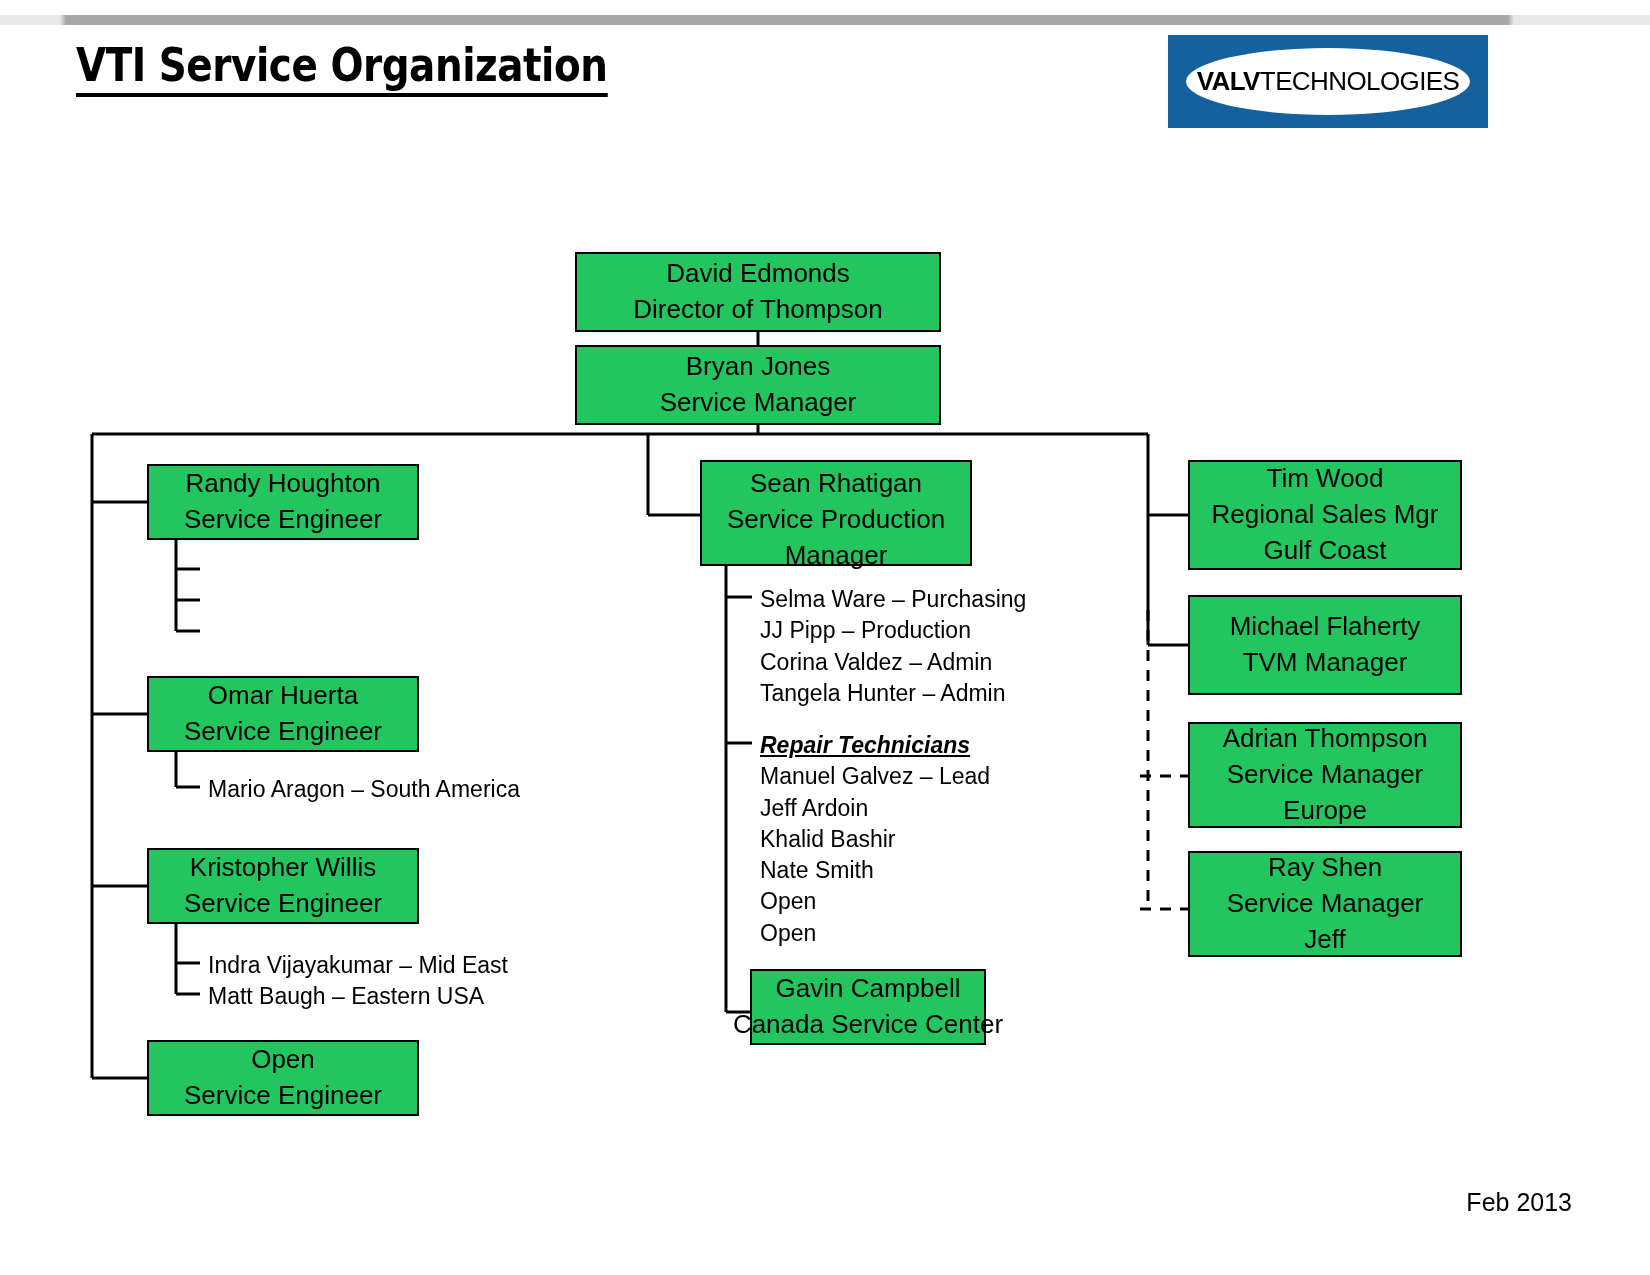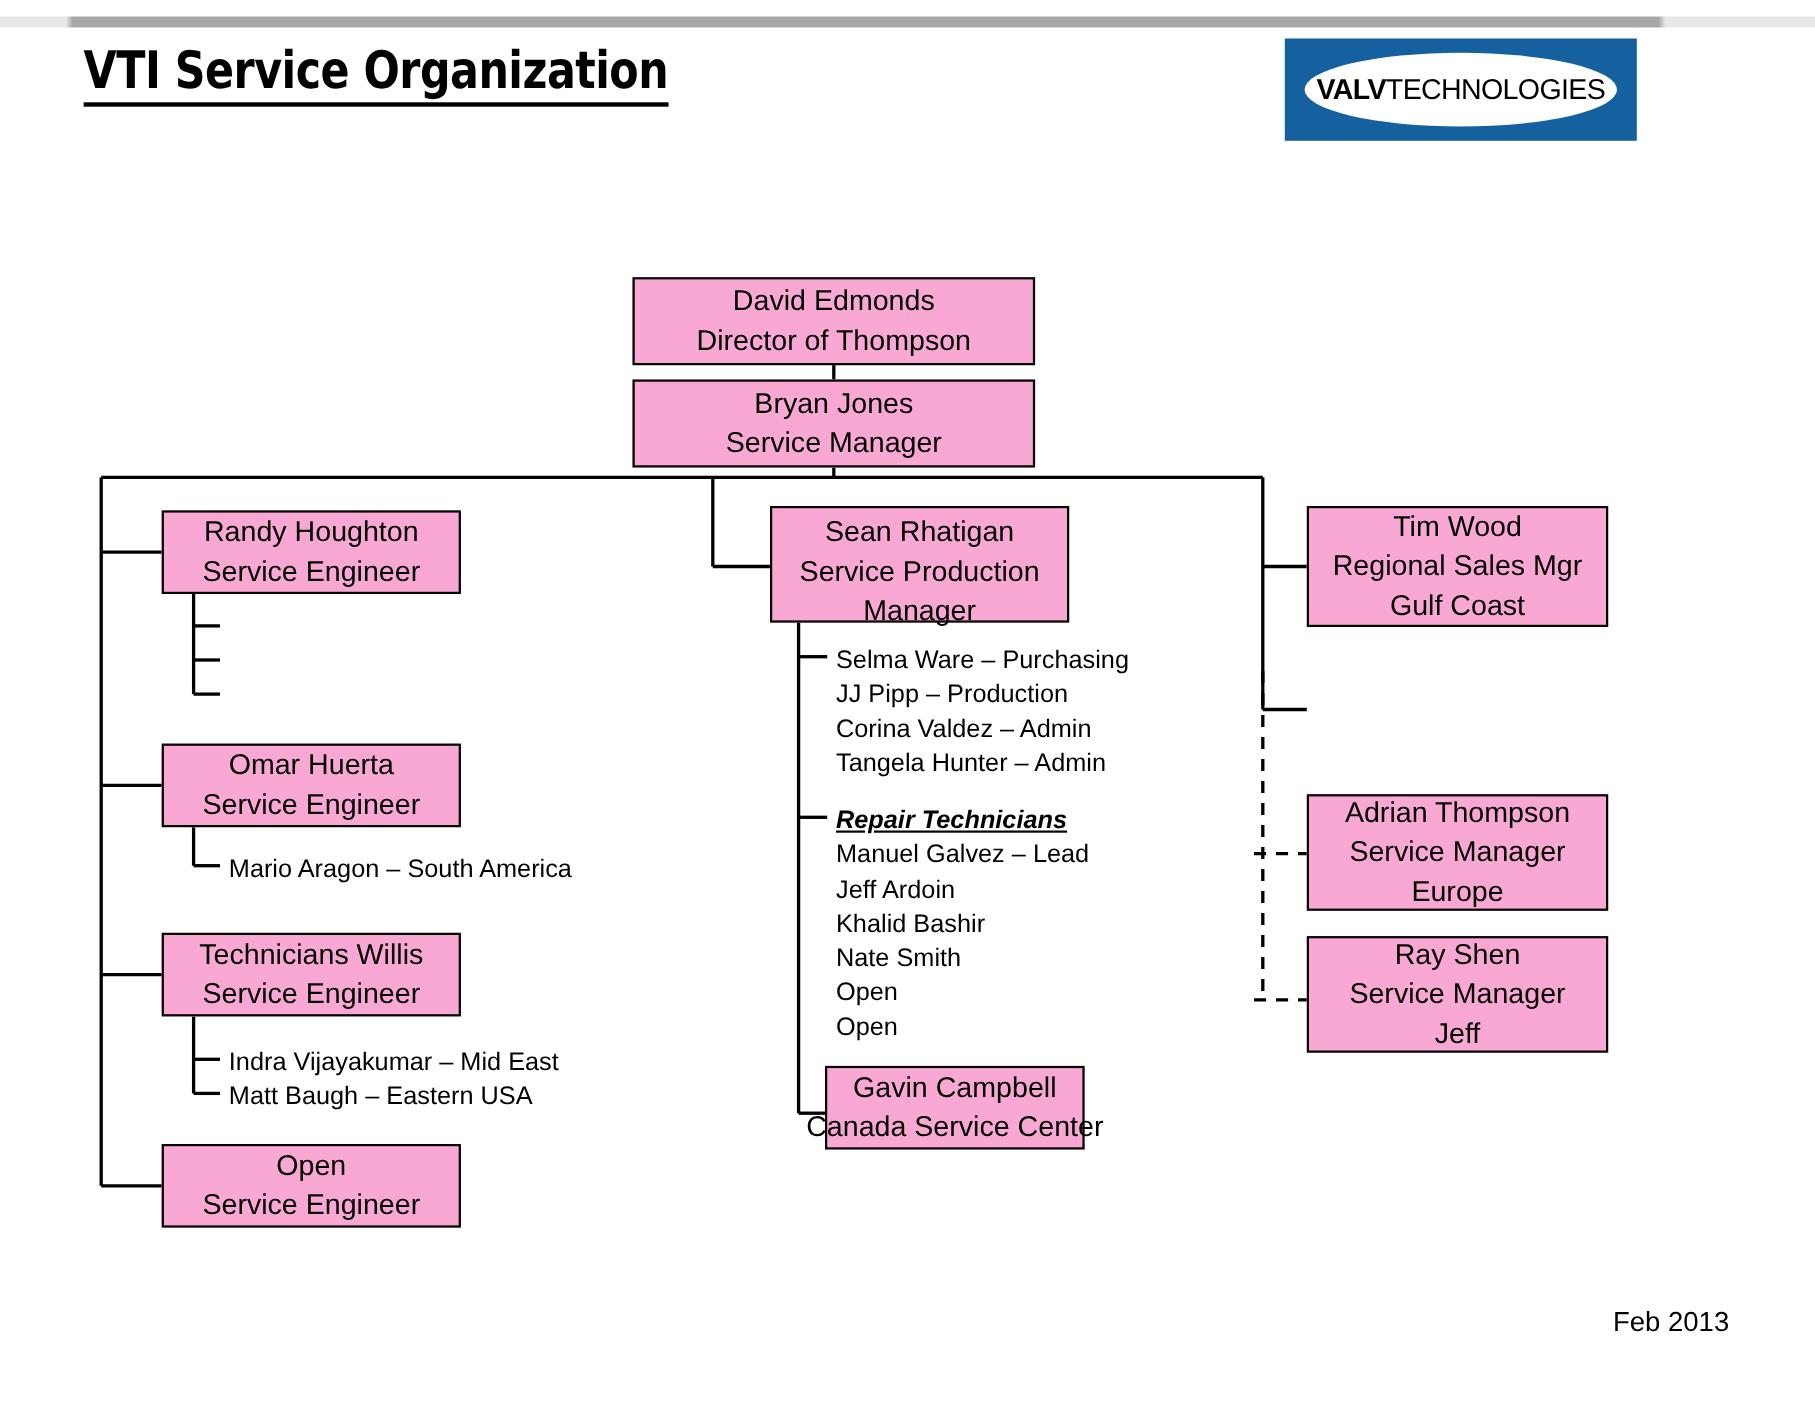--- a/index.html
+++ b/index.html
@@ -82,21 +82,21 @@
     left: 0; top: 0;
     width: 1650px; height: 1275px;
     pointer-events: none;
   }
 
   
   .node {
     position: absolute;
     box-sizing: border-box;
     border: 2.5px solid #000;
-    background: #f9a8d4;
+    background: #22c55e;
     display: flex;
     flex-direction: column;
     align-items: center;
     justify-content: center;
     font-size: 26px;
     line-height: 1.38;
     text-align: center;
     white-space: nowrap;
   }
   .node .ln { display: block; }
@@ -213,21 +213,21 @@
   <div class="node" style="left:147px; top:676px; width:272px; height:76px;">
     <span class="ln">Omar Huerta</span>
     <span class="ln">Service Engineer</span>
   </div>
 
   <div class="listblock" style="left:208px; top:774px;">
     <span class="item">Mario Aragon – South America</span>
   </div>
 
   <div class="node" style="left:147px; top:848px; width:272px; height:76px;">
-    <span class="ln">Technicians Willis</span>
+    <span class="ln">Kristopher Willis</span>
     <span class="ln">Service Engineer</span>
   </div>
 
   <div class="listblock" style="left:208px; top:950px;">
     <span class="item">Indra Vijayakumar – Mid East</span>
     <span class="item">Matt Baugh – Eastern USA</span>
   </div>
 
   <div class="node" style="left:147px; top:1040px; width:272px; height:76px;">
     <span class="ln">Open</span>
@@ -261,20 +261,24 @@
     <span class="ln">Gavin Campbell</span>
     <span class="ln">Canada Service Center</span>
   </div>
 
   <div class="node" style="left:1188px; top:460px; width:274px; height:110px;">
     <span class="ln">Tim Wood</span>
     <span class="ln">Regional Sales Mgr</span>
     <span class="ln">Gulf Coast</span>
   </div>
 
+  <div class="node" style="left:1188px; top:595px; width:274px; height:100px;">
+    <span class="ln">Michael Flaherty</span>
+    <span class="ln">TVM Manager</span>
+  </div>
 
   <div class="node" style="left:1188px; top:722px; width:274px; height:106px;">
     <span class="ln">Adrian Thompson</span>
     <span class="ln">Service Manager</span>
     <span class="ln">Europe</span>
   </div>
 
   <div class="node" style="left:1188px; top:851px; width:274px; height:106px;">
     <span class="ln">Ray Shen</span>
     <span class="ln">Service Manager</span>

